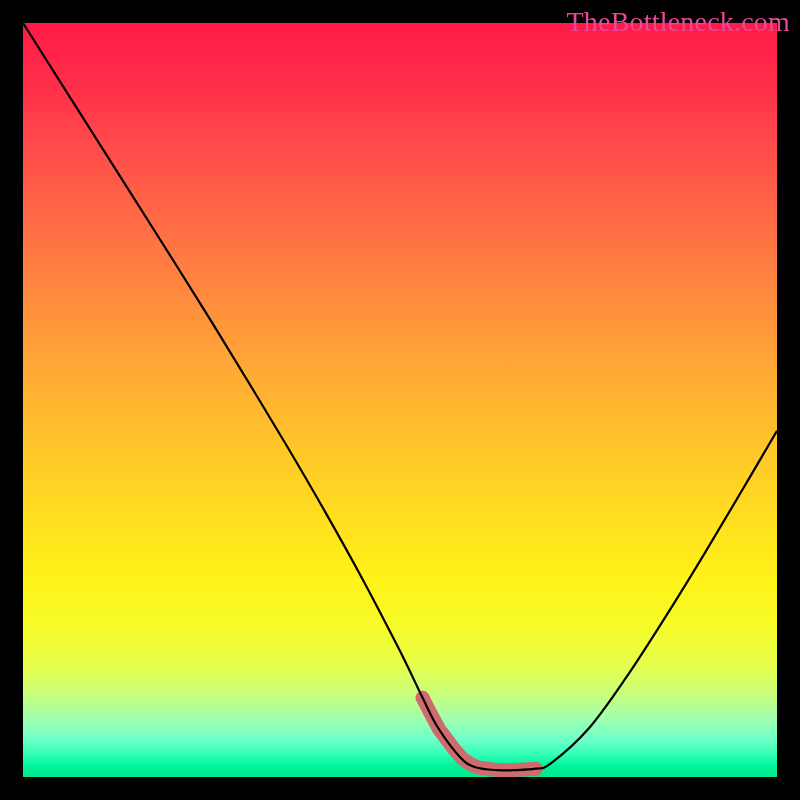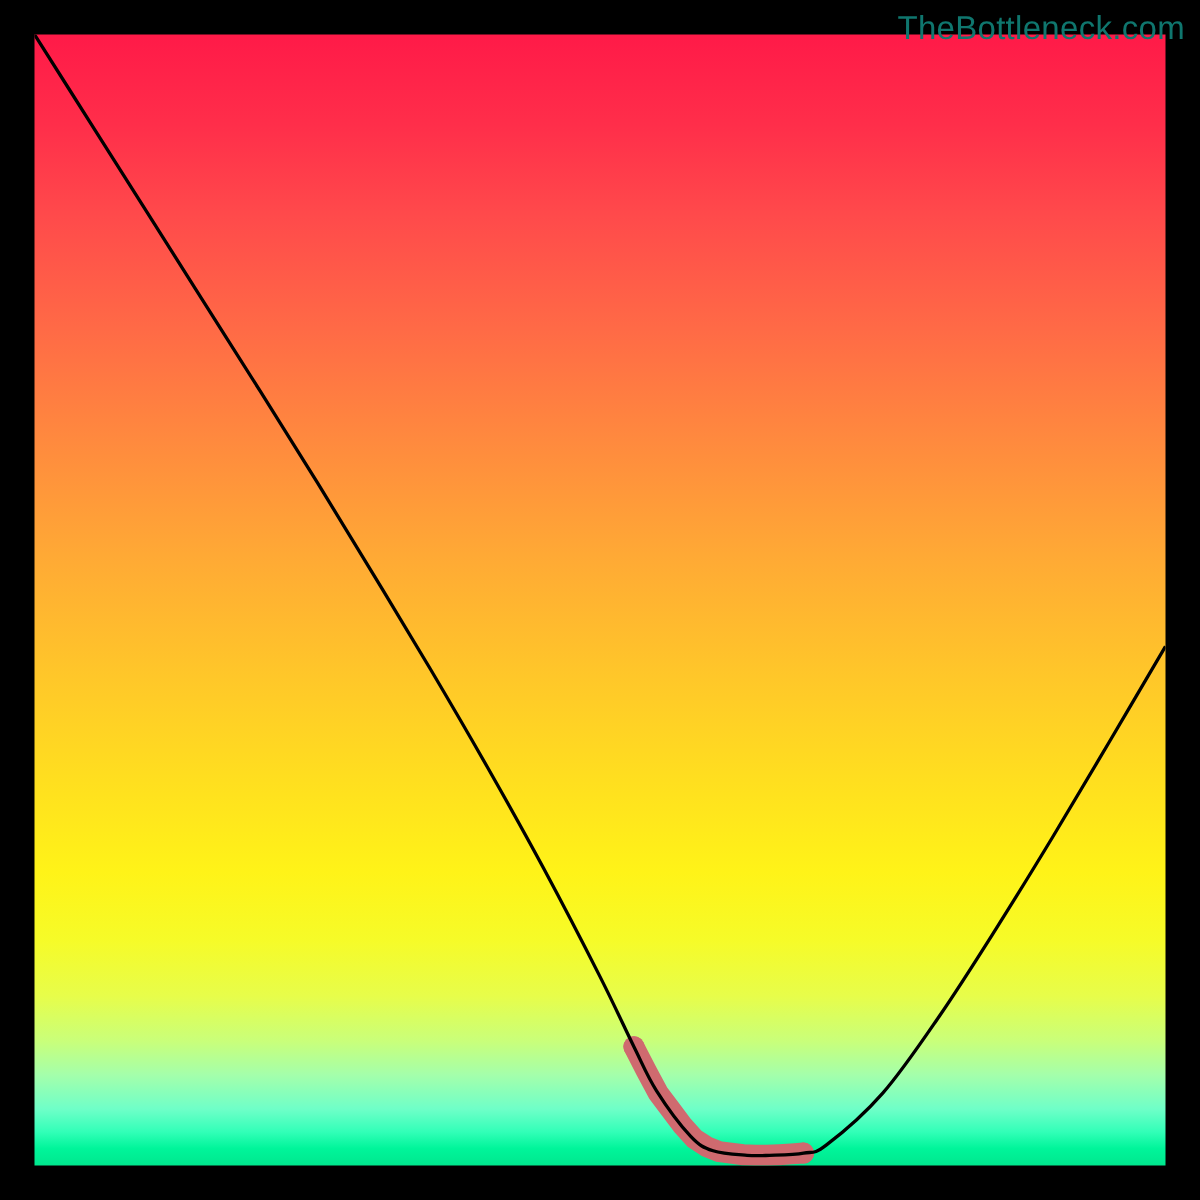--- a/index.html
+++ b/index.html
@@ -8,25 +8,26 @@
     height: 800px;
     background: #000;
     position: relative;
     font-family: Arial, Helvetica, sans-serif;
     overflow: hidden;
   }
   .watermark {
     position: absolute;
     top: 6px;
     right: 10px;
-    color: #0f766e;
-    font-size: 22px;
+    color: #ec4899;
+    font-size: 28px;
     font-weight: 500;
     z-index: 10;
     letter-spacing: 0.2px;
+    font-family: Liberation Serif, serif;
   }
   .plot {
     position: absolute;
     left: 23px;
     top: 23px;
     width: 754px;
     height: 754px;
   }
   .gradient {
     position: absolute;

